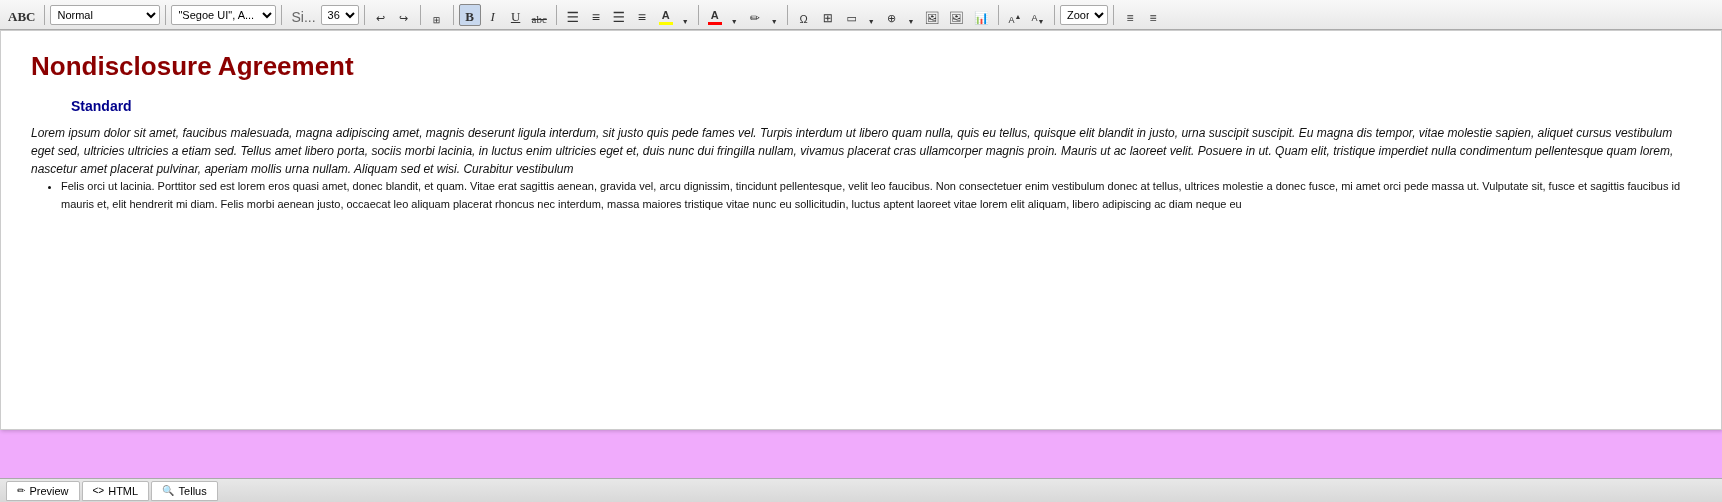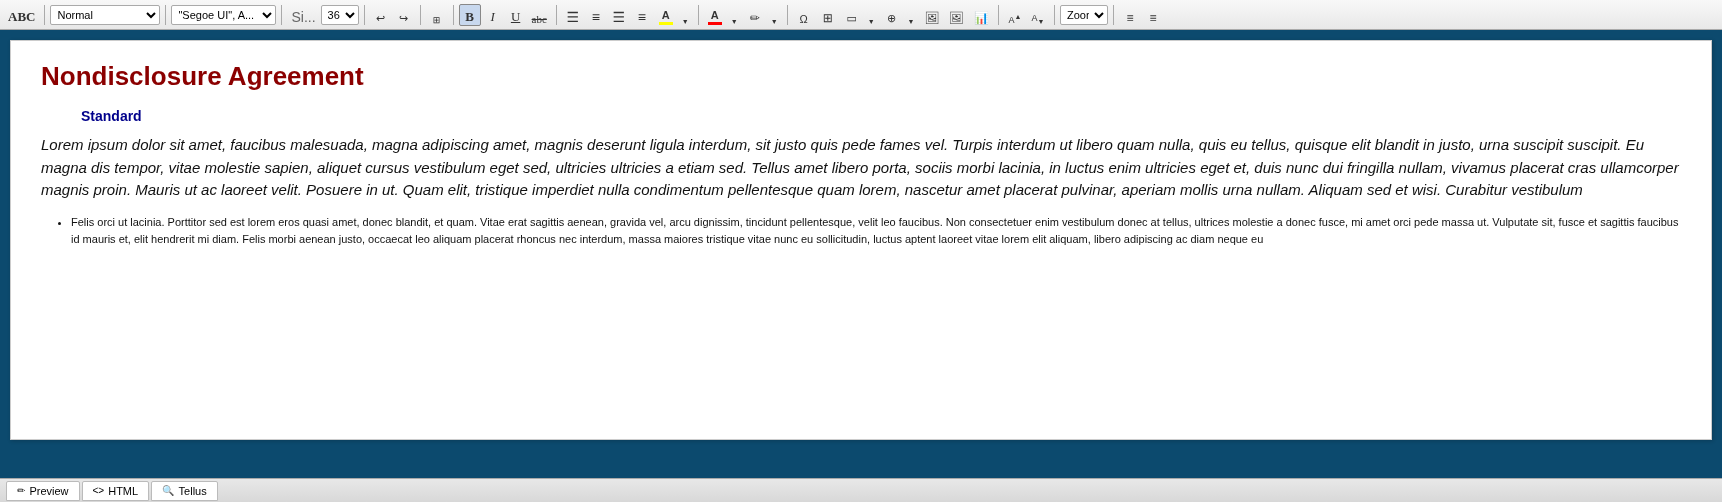--- a/index.html
+++ b/index.html
@@ -64,22 +64,21 @@
       font-weight: bold;
       color: #333;
       font-family: serif;
     }
 
     
     #content-area {
       display: flex;
       flex-direction: column;
       height: calc(502px - 30px - 24px);
-      background: #0c4a6e;
-      padding: 10px;
+      background: #f0abfc;
       overflow-y: auto;
     }
 
     #document {
       background: white;
       border: 1px solid #ccc;
       min-height: 400px;
       padding: 20px 30px;
       box-shadow: 1px 1px 4px rgba(0,0,0,0.2);
     }
@@ -95,25 +94,24 @@
     h2.doc-subtitle {
       color: #00008b;
       font-size: 14px;
       font-weight: bold;
       margin-bottom: 10px;
       font-family: 'Segoe UI', Arial, sans-serif;
       margin-left: 40px;
     }
 
     p.doc-body {
-      font-size: 15px;
+      font-size: 12px;
       line-height: 1.5;
       color: #111;
       font-style: italic;
-      margin-bottom: 12px;
       font-family: 'Segoe UI', Arial, sans-serif;
     }
 
     ul.doc-list {
       margin-left: 30px;
       font-size: 11px;
       line-height: 1.6;
       color: #111;
       font-family: 'Segoe UI', Arial, sans-serif;
     }

